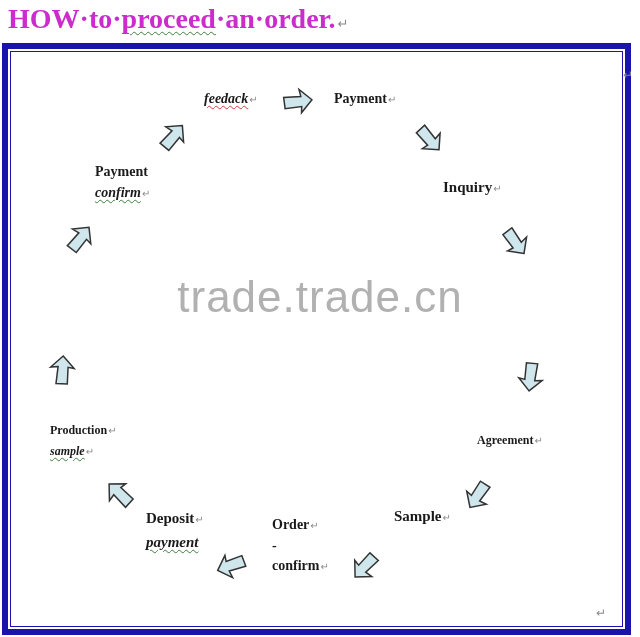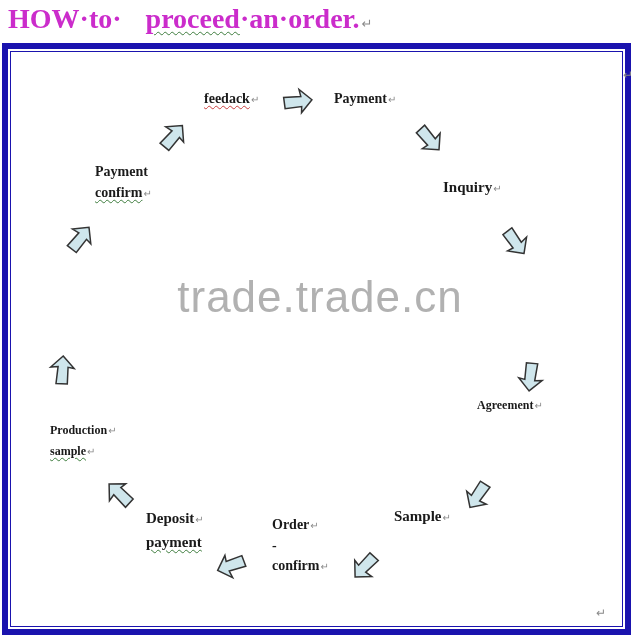--- a/index.html
+++ b/index.html
@@ -9,21 +9,20 @@
     font-family:"Liberation Serif", serif;
   }
   
   .page-title{
     position:absolute;left:8px;top:3px;white-space:nowrap;
     font-weight:bold;font-size:28px;letter-spacing:0px;
   }
   .page-title .wavy-part{
     text-decoration:underline wavy;text-decoration-thickness:1px;
     text-underline-offset:3px;
-    margin-left:24px;
   }
   .title-mark{font-size:13px;font-weight:normal;margin-left:2px;}
   
   .frame-outer{
     position:absolute;left:2px;top:43px;width:617px;height:580px;
     border-style:solid;border-width:6px;background:transparent;
   }
   .frame-inner{
     position:absolute;left:2px;top:2px;right:2px;bottom:2px;
     border-style:solid;border-width:1px;
@@ -38,20 +37,21 @@
   
   .flow-label{
     position:absolute;font-weight:bold;white-space:nowrap;
   }
   .flow-label .mark{
     font-weight:normal;font-size:10px;vertical-align:baseline;margin-left:1px;
   }
   .wavy-u{
     text-decoration:underline wavy;text-decoration-thickness:1px;
     text-underline-offset:2px;
+    font-style:italic;
   }
   
   .flow-arrow{position:absolute;width:26px;height:30px;}
   .flow-arrow svg{display:block;width:26px;height:30px;overflow:visible;}
   
   .corner-mark{
     position:absolute;font-size:12px;font-family:"Liberation Sans",sans-serif;
   }
 </style>
 </head>
@@ -78,21 +78,21 @@
       <div><span>Inquiry</span><span class="mark" style="color: rgb(138, 138, 138);">↵</span></div>
     </div>
     <div class="flow-label" style="left: 95px; top: 161px; font-size: 14px; line-height: 21px; color: rgb(26, 26, 26);">
       <div><span>Payment</span></div>
       <div><span class="wavy-u" style="text-decoration-color: rgb(63, 125, 63);">confirm</span><span class="mark" style="color: rgb(138, 138, 138);">↵</span></div>
     </div>
     <div class="flow-label" style="left: 50px; top: 420px; font-size: 12px; line-height: 20px; color: rgb(26, 26, 26);">
       <div><span>Production</span><span class="mark" style="color: rgb(138, 138, 138);">↵</span></div>
       <div><span class="wavy-u" style="text-decoration-color: rgb(63, 125, 63);">sample</span><span class="mark" style="color: rgb(138, 138, 138);">↵</span></div>
     </div>
-    <div class="flow-label" style="left: 477px; top: 396px; font-size: 12px; line-height: 18px; color: rgb(26, 26, 26);">
+    <div class="flow-label" style="left: 477px; top: 428px; font-size: 12px; line-height: 24px; color: rgb(26, 26, 26);">
       <div><span>Agreement</span><span class="mark" style="color: rgb(138, 138, 138);">↵</span></div>
     </div>
     <div class="flow-label" style="left: 394px; top: 506px; font-size: 15px; line-height: 21px; color: rgb(26, 26, 26);">
       <div><span>Sample</span><span class="mark" style="color: rgb(138, 138, 138);">↵</span></div>
     </div>
     <div class="flow-label" style="left: 146px; top: 507px; font-size: 15px; line-height: 22px; color: rgb(26, 26, 26);">
       <div><span>Deposit</span><span class="mark" style="color: rgb(138, 138, 138);">↵</span></div>
       <div><span class="wavy-u" style="text-decoration-color: rgb(63, 125, 63);">payment</span></div>
     </div>
     <div class="flow-label" style="left: 272px; top: 515px; font-size: 14px; line-height: 20px; color: rgb(26, 26, 26);">

